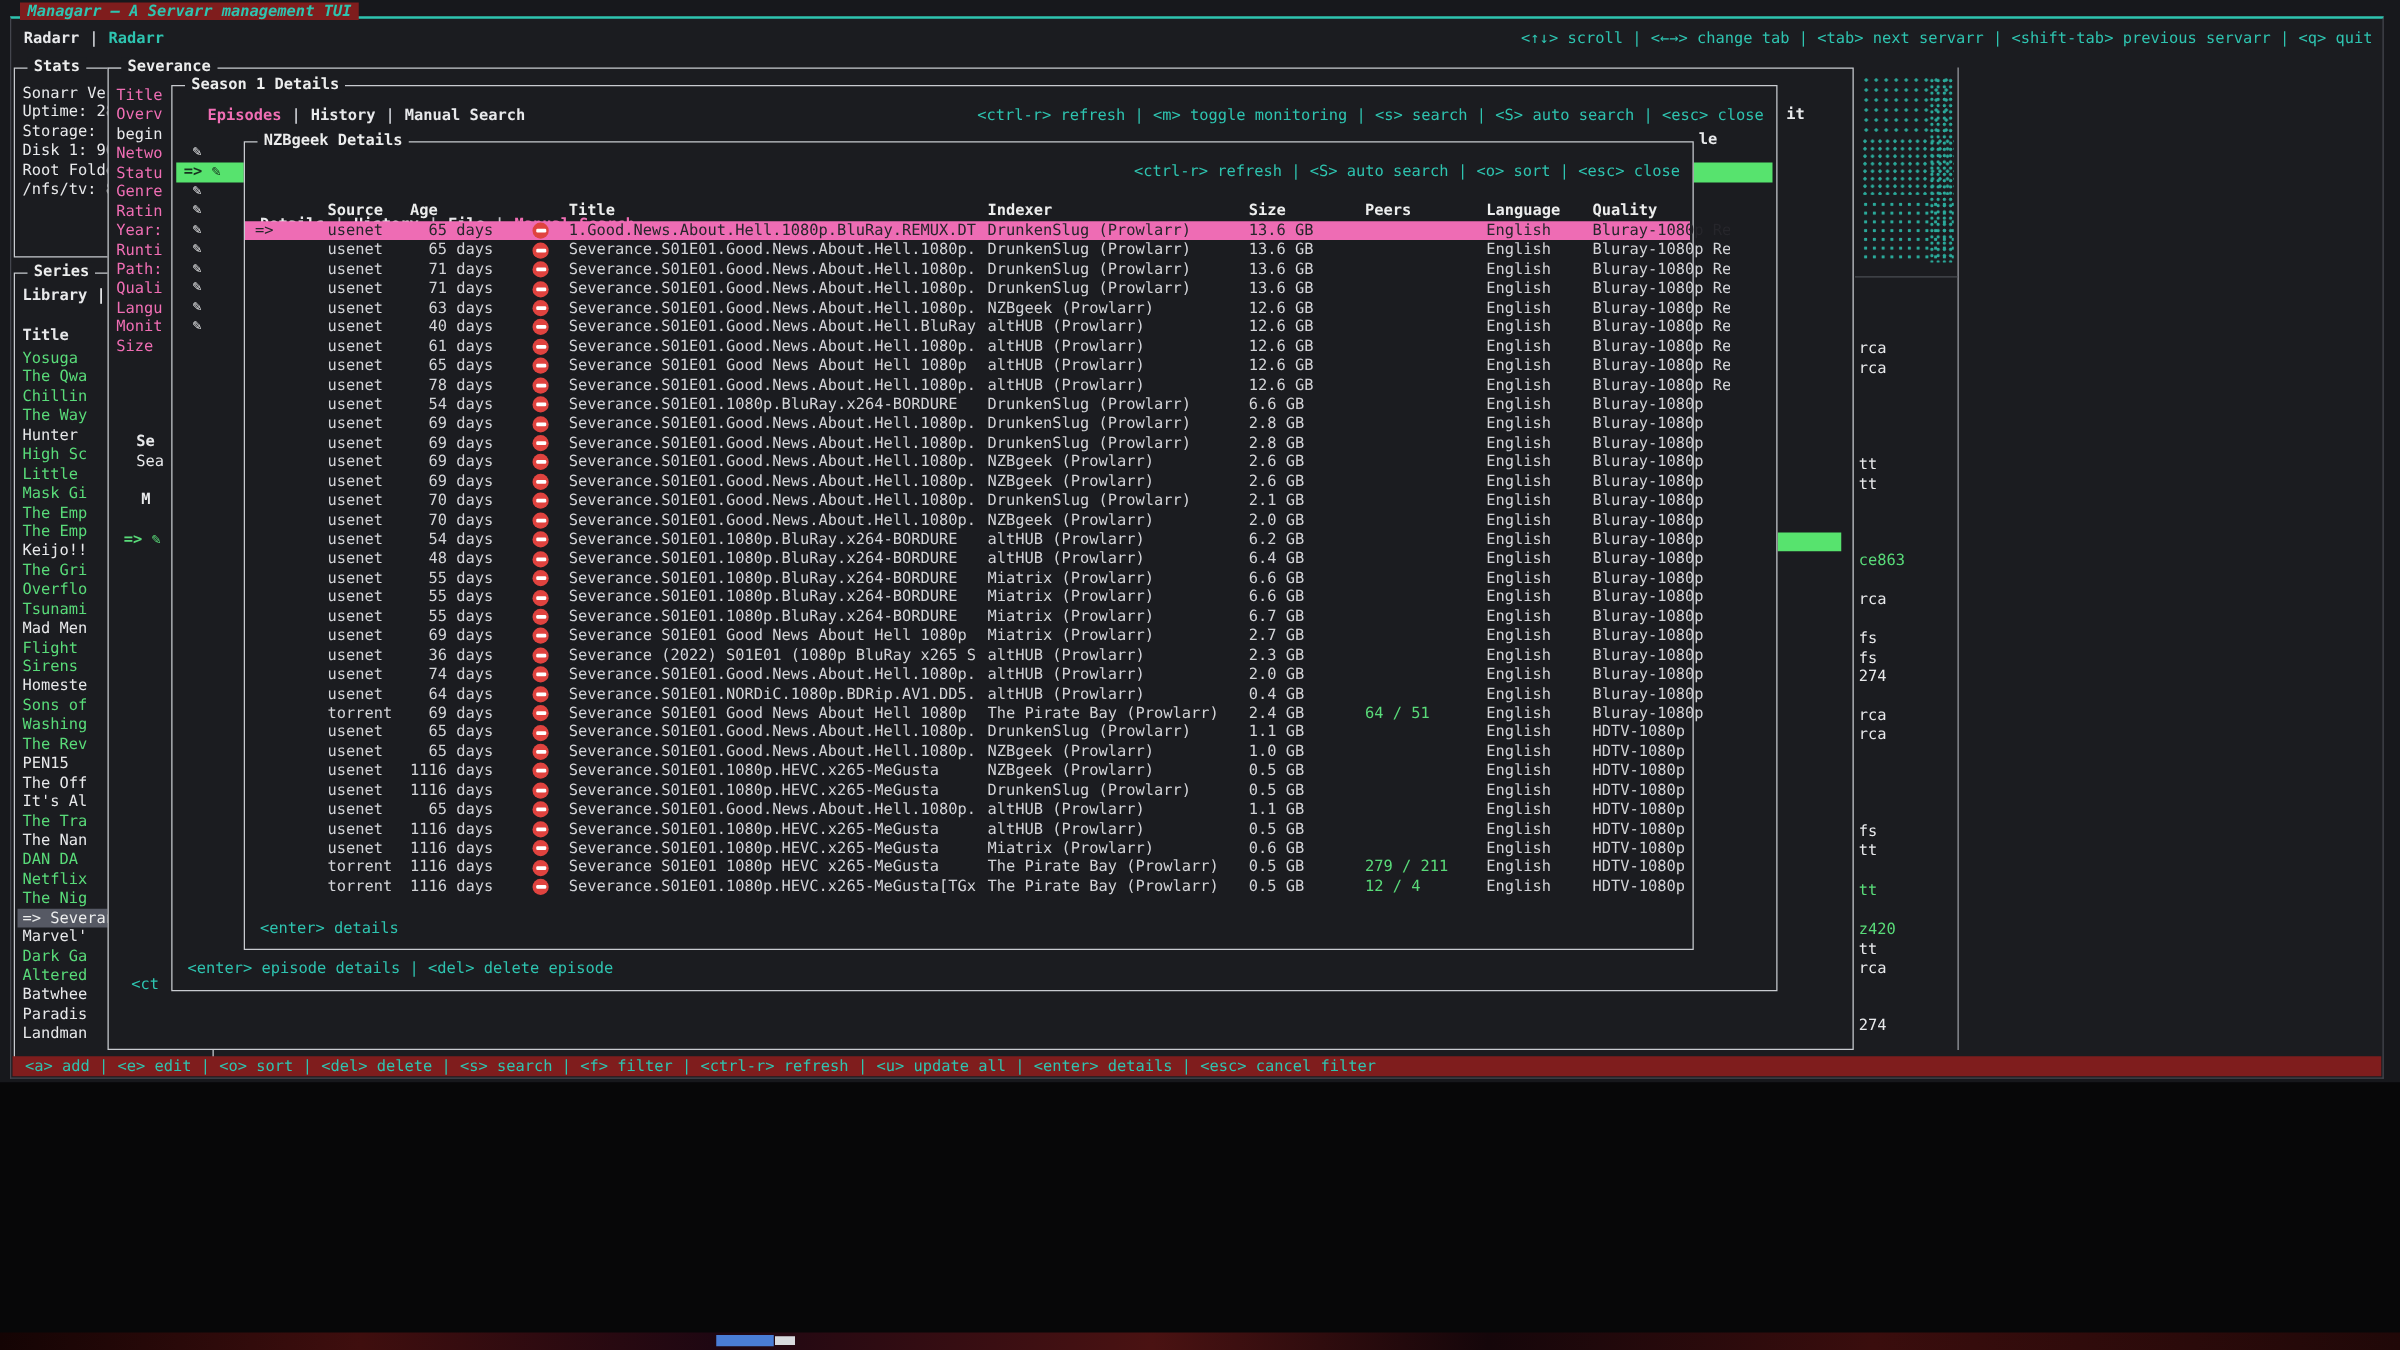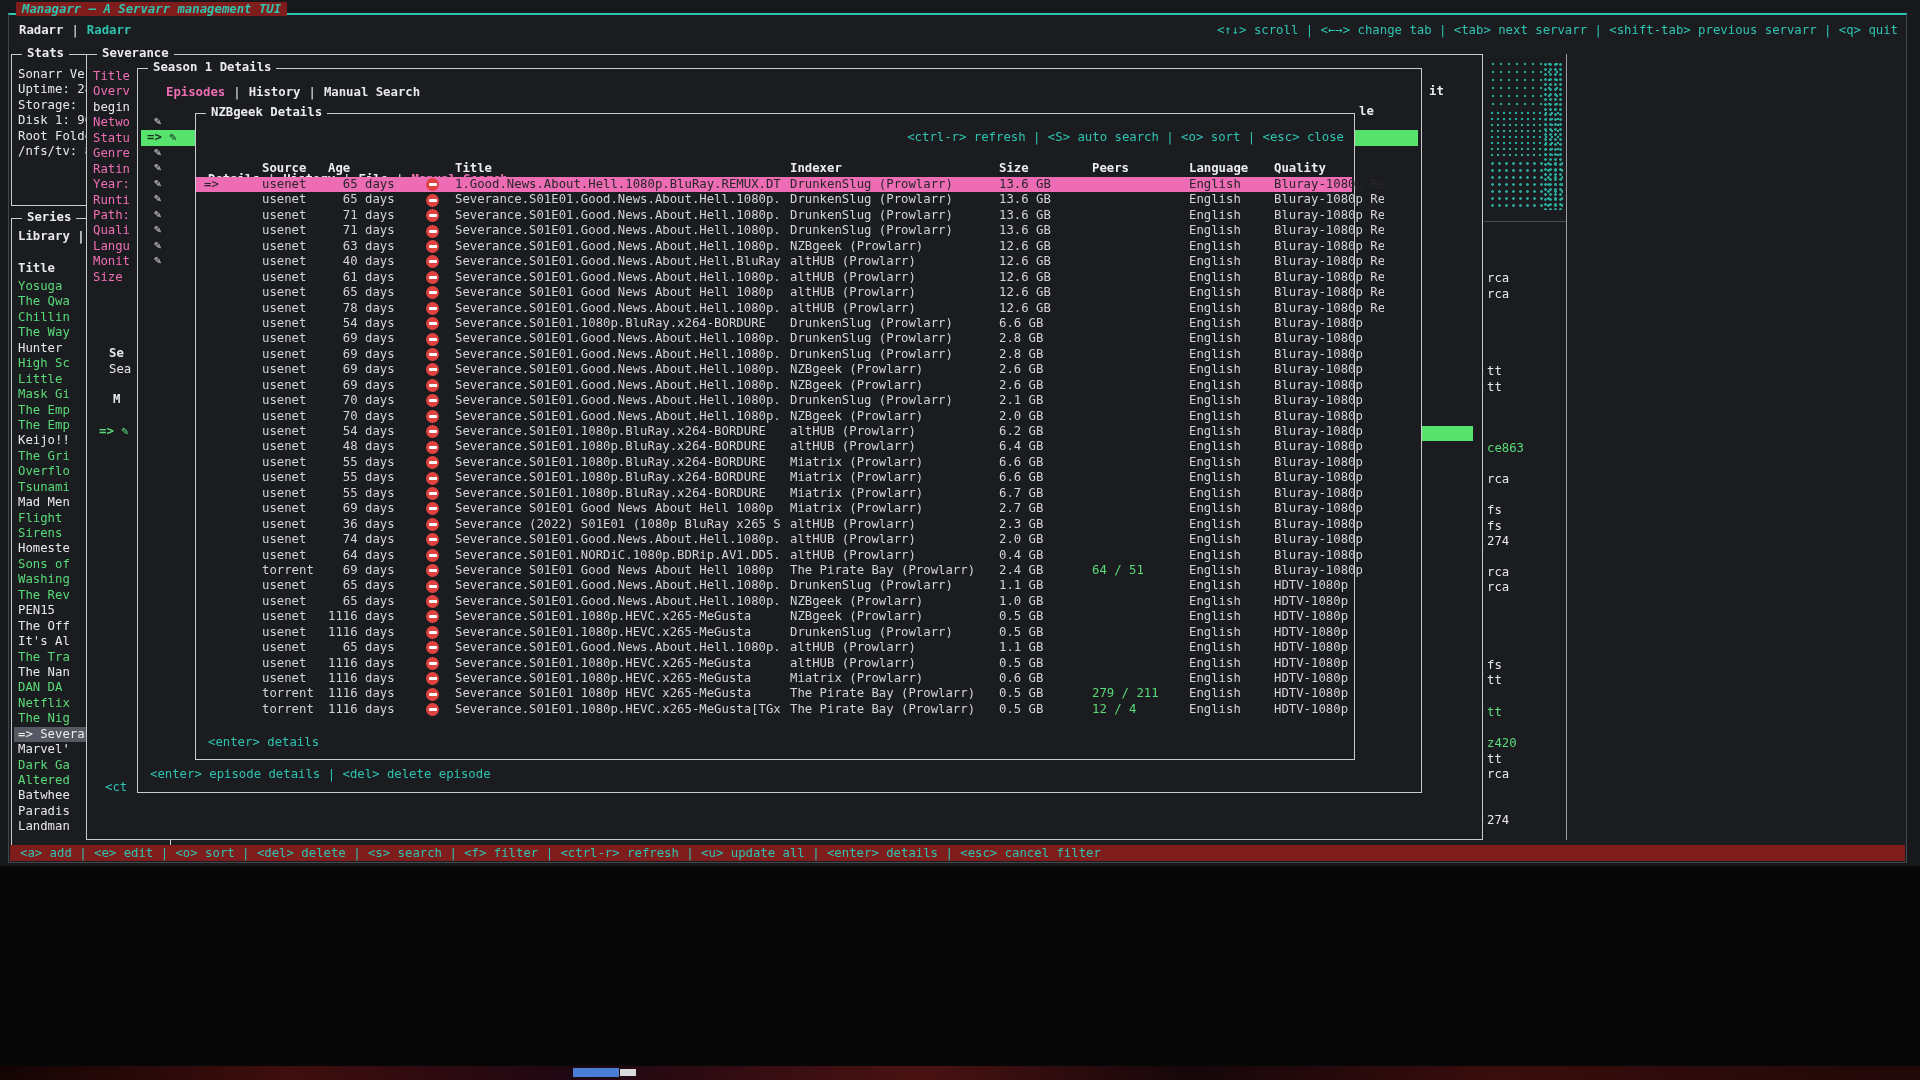--- a/index.html
+++ b/index.html
@@ -174,20 +174,21 @@
       <span class="frag w b" style="left: 22px; top: 291px;">Se</span>
       <span class="frag w" style="left: 22px; top: 307px;">Sea</span>
       <span class="frag w b" style="left: 26px; top: 337px;">M</span>
       <span class="frag g b" style="left: 12px; top: 369px;">=&gt; ✎</span>
       <span class="frag t" style="left: 18px; top: 725px;">&lt;ct</span>
     </div>
 
   <div class="panel" id="season-win" style="left:137px;top:68px;width:1285px;height:725px;">
     <span class="ptitle">Season 1 Details</span>
     <div class="abs tabs" id="season-tabs" style="left:12px;top:16px;margin-left:16px;"><span class="tab p">Episodes</span><span class="sep">|</span><span class="tab w">History</span><span class="sep">|</span><span class="tab w">Manual Search</span></div>
+    <div class="abs kb" style="right:10px;top:16px;">&lt;ctrl-r&gt; refresh | &lt;m&gt; toggle monitoring | &lt;s&gt; search | &lt;S&gt; auto search | &lt;esc&gt; close</div>
     <div class="greenbar" id="season-sel-row" style="left:3px;top:61px;right:3px;height:15.5px;">
       <span class="b" style="padding-left:6px;color:#17311f;line-height:15.5px;display:inline-block;white-space:pre;">=&gt; ✎</span>
     </div>
     <div class="abs" id="season-icons" style="left:16px;top:45px;">
         <div class="irow"><span class="w">✎</span></div>
         <div class="irow"></div>
         <div class="irow"><span class="w">✎</span></div>
         <div class="irow"><span class="w">✎</span></div>
         <div class="irow"><span class="w">✎</span></div>
         <div class="irow"><span class="w">✎</span></div>

